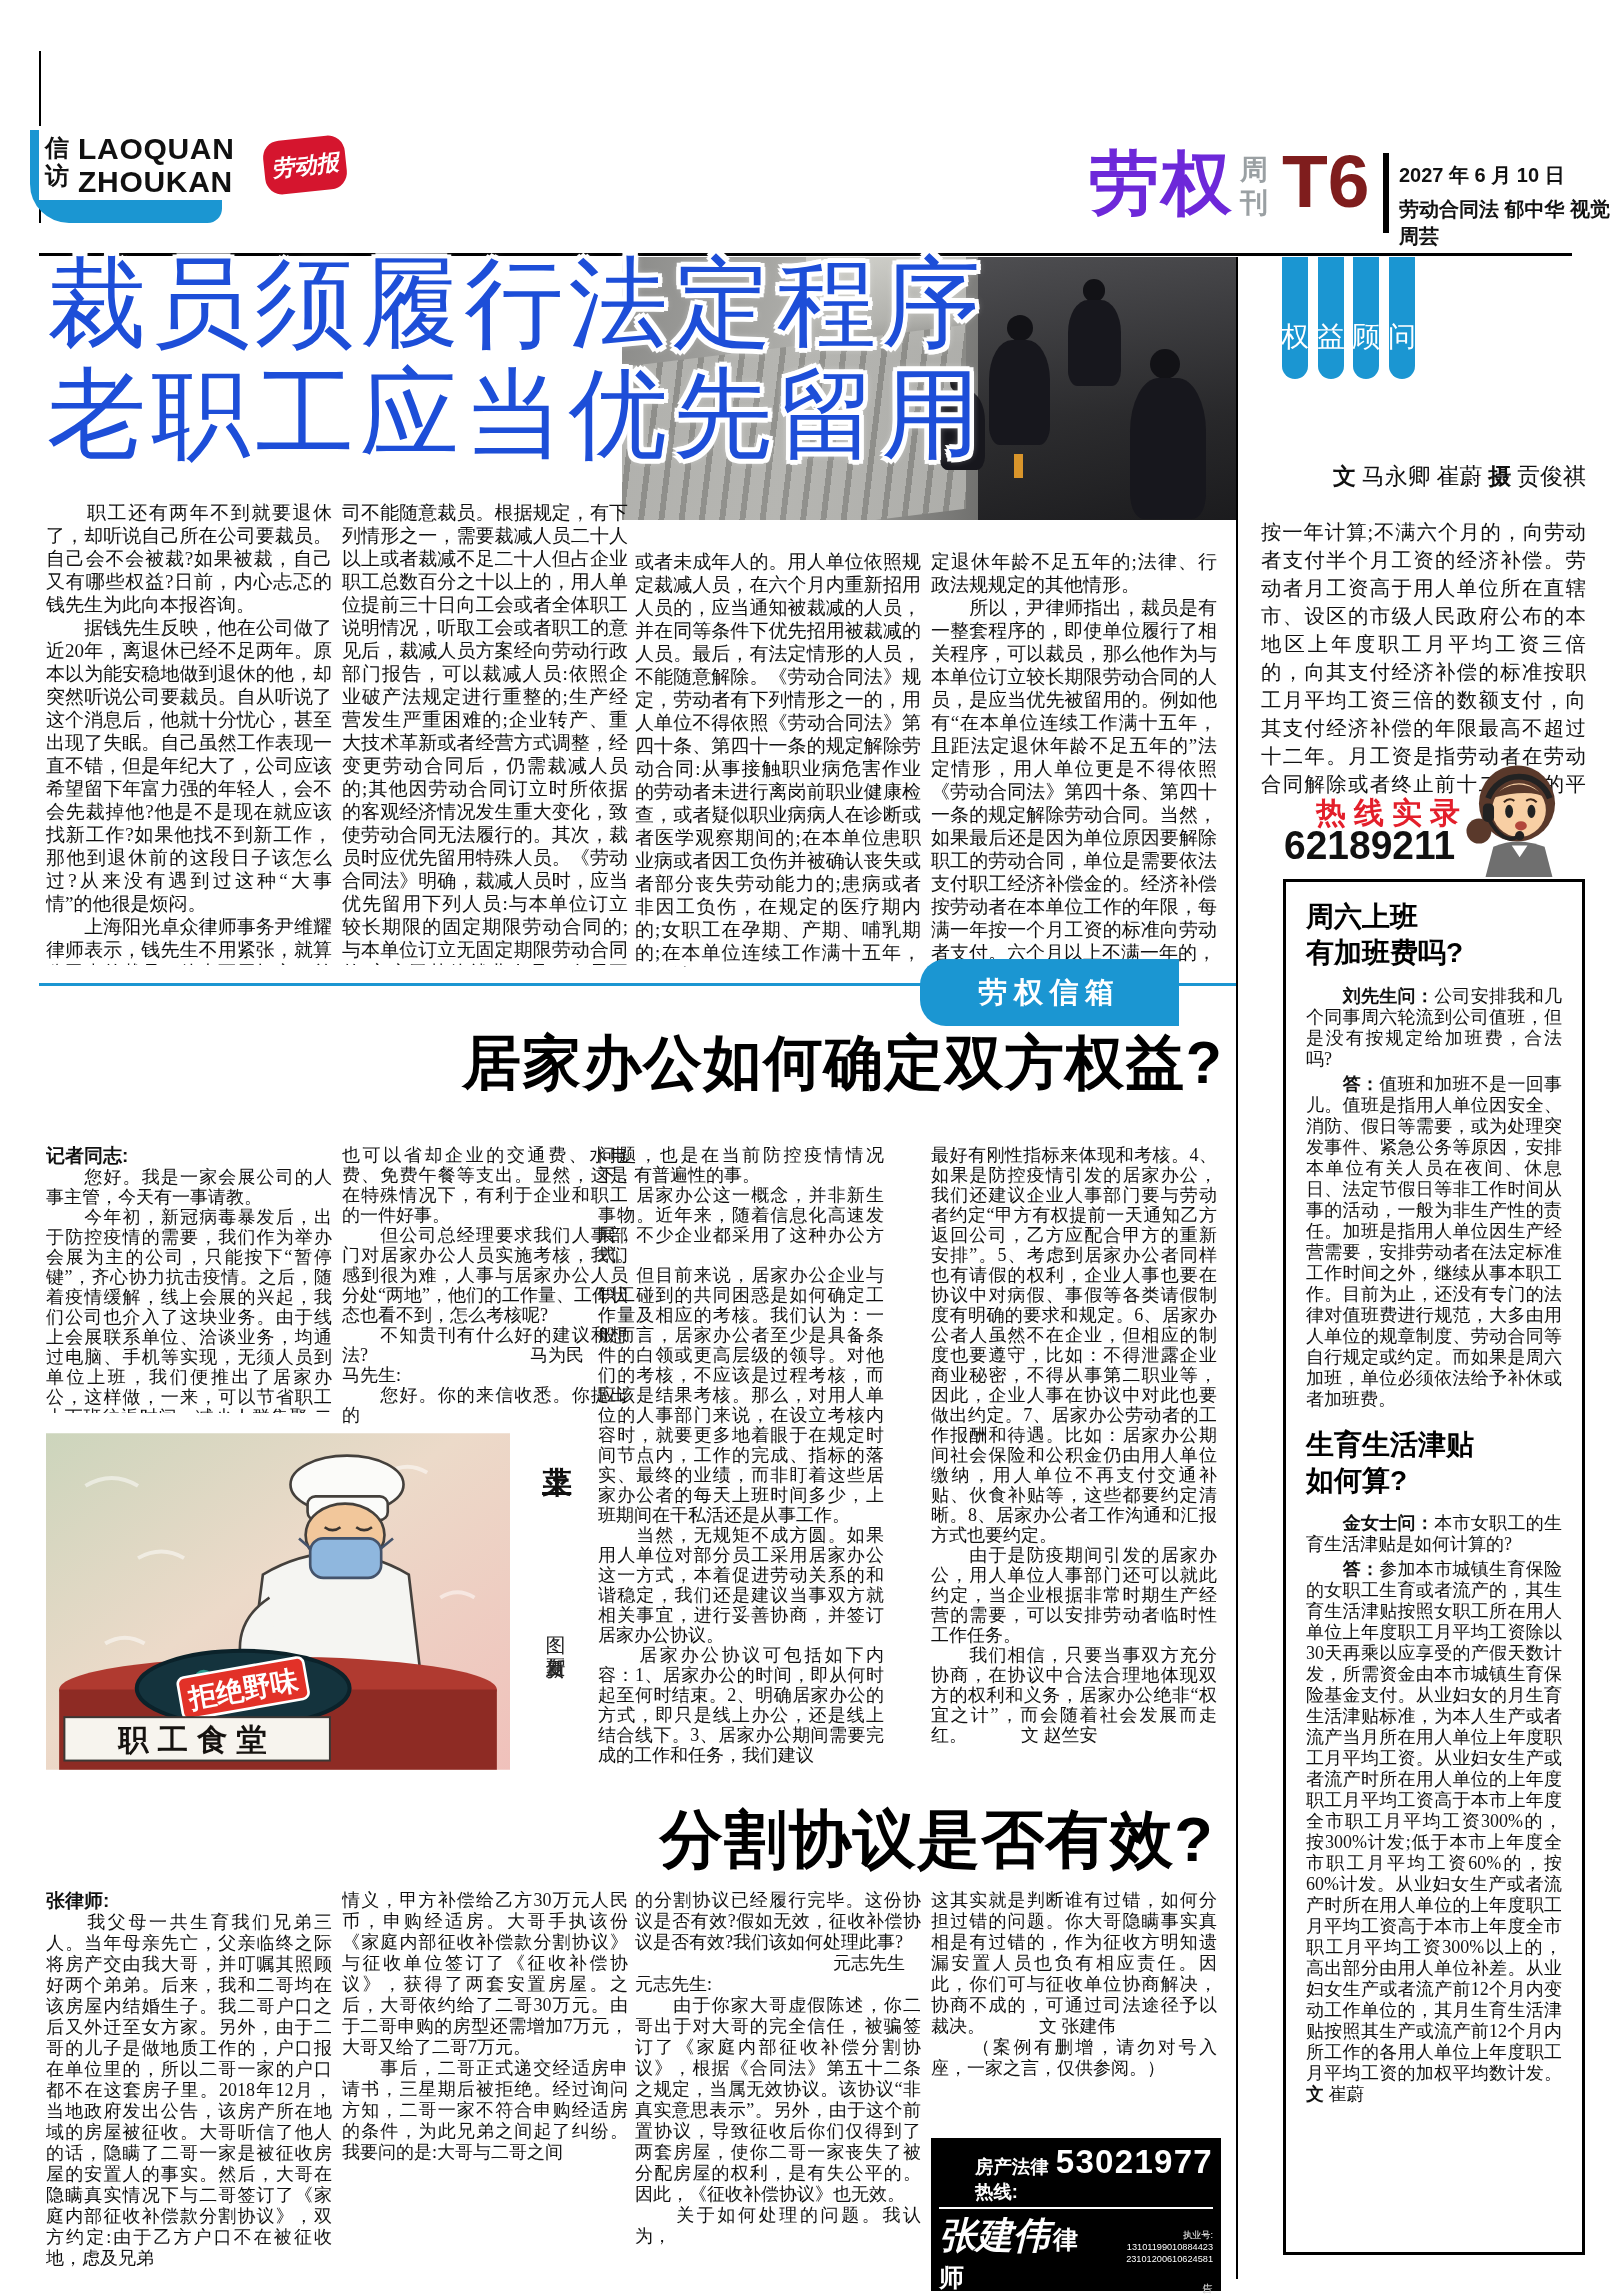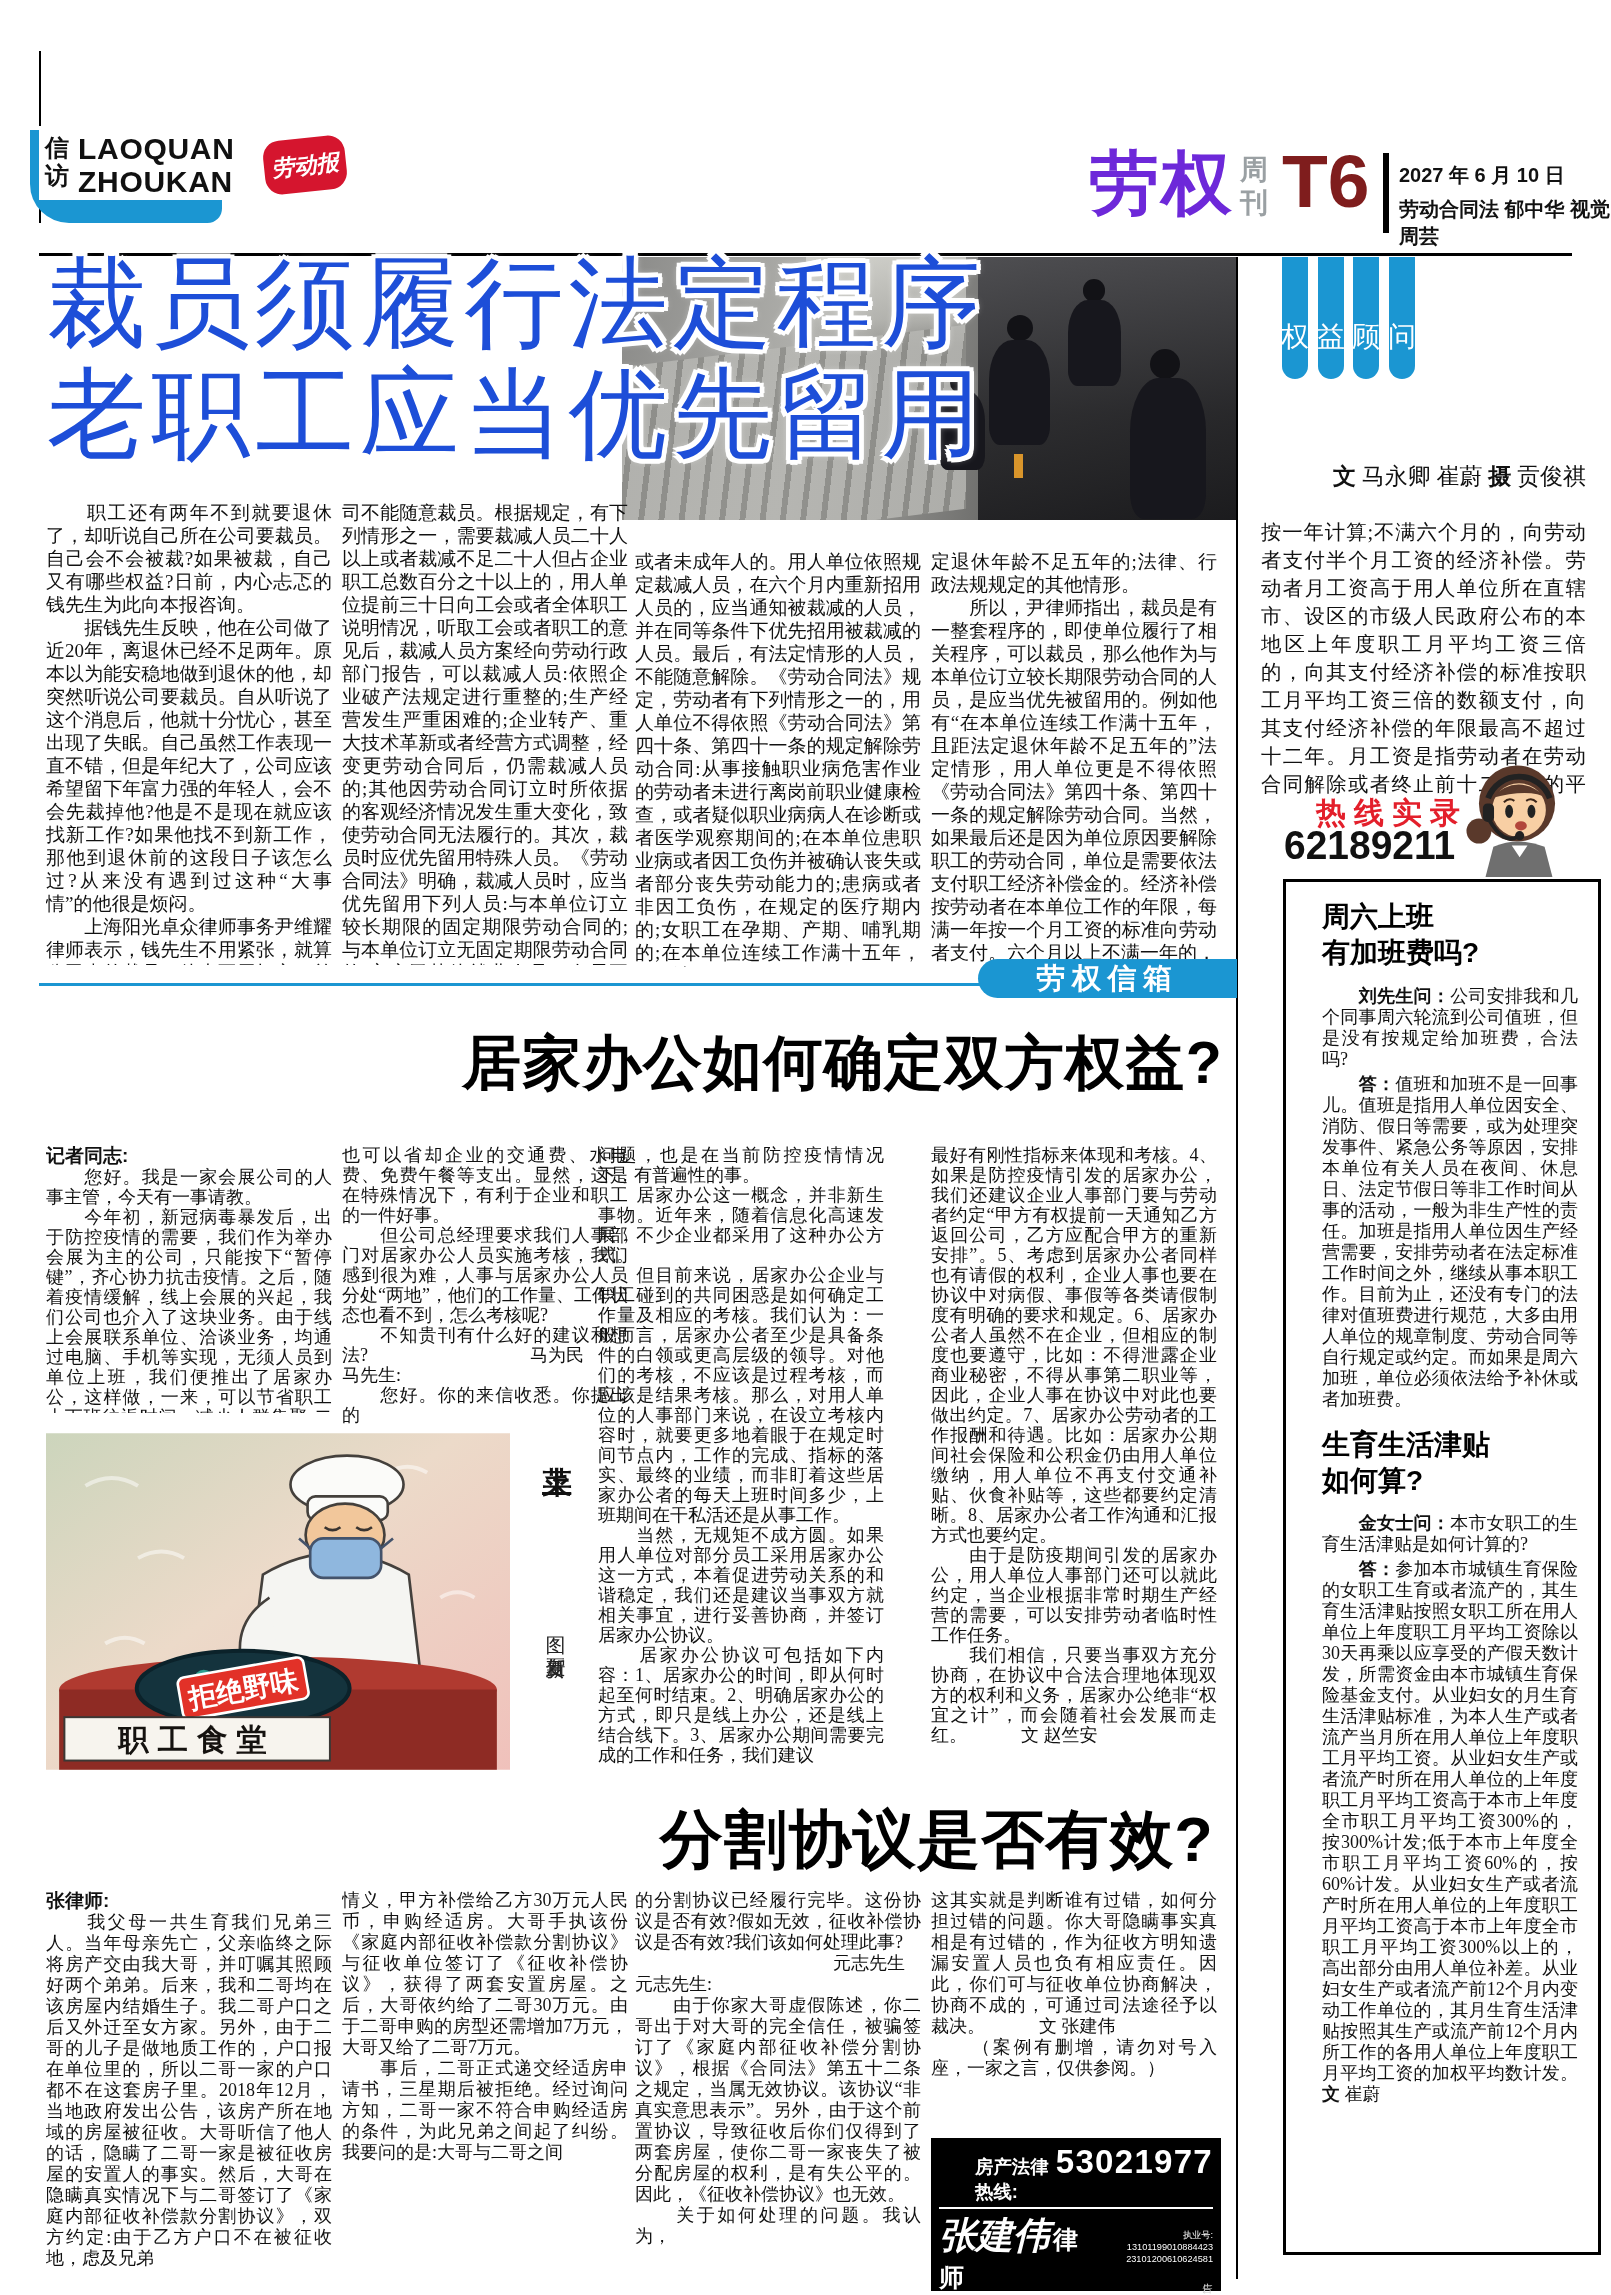--- a/index.html
+++ b/index.html
@@ -15,21 +15,21 @@
   .headline{font-family:"Liberation Sans","DejaVu Sans",sans-serif;font-weight:400;color:#1d4ed8;
             letter-spacing:5.3px;font-size:99px;line-height:105px;white-space:nowrap;
             text-shadow:-4px -4px 0 #fff,4px -4px 0 #fff,-4px 4px 0 #fff,4px 4px 0 #fff,
                         0 -4.6px 0 #fff,0 4.6px 0 #fff,-4.6px 0 0 #fff,4.6px 0 0 #fff,0 0 9.2px #fff;}
   .h-mid{font-family:"Liberation Sans",sans-serif;font-weight:900;font-size:59px;letter-spacing:1.3px;
          color:#000;text-align:right;white-space:nowrap;}
   .vert{writing-mode:vertical-rl;text-orientation:upright;}
   .qbar{position:absolute;width:26px;height:122px;background:#1b96d2;border-radius:0 0 13px 13px;
         display:flex;justify-content:center;}
   .qbar span{margin-top:61px;color:#fff;font-size:28px;font-family:"Liberation Sans",sans-serif;}
-  .box{position:absolute;border:3.3px solid #000;background:#fff;padding-left:16px;}
+  .box{position:absolute;border:3.3px solid #000;background:#fff;}
   .box-inner{padding:17px 20px;font-size:18px;line-height:21px;text-align:justify;overflow:hidden;height:100%;box-sizing:border-box;}
   .box h3{font-family:"Liberation Sans",sans-serif;font-weight:700;font-size:28px;line-height:36px;
           margin:0 0 14.5px 0;white-space:pre-line;color:#000;}
   .box p{margin:0 0 4px 0;}
   .qlab{font-family:"Liberation Sans",sans-serif;font-weight:700;}
   .photo{position:absolute;overflow:hidden;background:linear-gradient(100deg,#8a8a88 0%,#b0b0ac 30%,#6e6e6c 62%,#3f3f3d 100%);}
   .ph-steps{position:absolute;left:0;top:34%;width:56%;height:70%;
             background:repeating-linear-gradient(97deg,#b7b7b3 0 14.5px,#8d8d89 14.5px 20.4px);
             transform:skewY(-7deg);opacity:.85;}
   .ph-shaft{position:absolute;right:0;top:0;width:42%;height:100%;
@@ -150,21 +150,21 @@
       <p>　　<span class="qlab">刘先生问：</span><span>公司安排我和几个同事周六轮流到公司值班，但是没有按规定给加班费，合法吗?</span></p>
       <p>　　<span class="qlab">答：</span><span>值班和加班不是一回事儿。值班是指用人单位因安全、消防、假日等需要，或为处理突发事件、紧急公务等原因，安排本单位有关人员在夜间、休息日、法定节假日等非工作时间从事的活动，一般为非生产性的责任。加班是指用人单位因生产经营需要，安排劳动者在法定标准工作时间之外，继续从事本职工作。目前为止，还没有专门的法律对值班费进行规范，大多由用人单位的规章制度、劳动合同等自行规定或约定。而如果是周六加班，单位必须依法给予补休或者加班费。</span></p>
       <h3 style="margin-top:17px;">生育生活津贴
 如何算?</h3>
       <p>　　<span class="qlab">金女士问：</span><span>本市女职工的生育生活津贴是如何计算的?</span></p>
       <p>　　<span class="qlab">答：</span><span>参加本市城镇生育保险的女职工生育或者流产的，其生育生活津贴按照女职工所在用人单位上年度职工月平均工资除以30天再乘以应享受的产假天数计发，所需资金由本市城镇生育保险基金支付。从业妇女的月生育生活津贴标准，为本人生产或者流产当月所在用人单位上年度职工月平均工资。从业妇女生产或者流产时所在用人单位的上年度职工月平均工资高于本市上年度全市职工月平均工资300%的，按300%计发;低于本市上年度全市职工月平均工资60%的，按60%计发。从业妇女生产或者流产时所在用人单位的上年度职工月平均工资高于本市上年度全市职工月平均工资300%以上的，高出部分由用人单位补差。从业妇女生产或者流产前12个月内变动工作单位的，其月生育生活津贴按照其生产或流产前12个月内所工作的各用人单位上年度职工月平均工资的加权平均数计发。</span>　<span class="qlab">文</span> <span>崔蔚</span></p>
     </div>
   </div>
 
   <div class="abs" style="left:39px;top:983px;width:1197px;height:3.3px;background:#1b96d2;"></div>
-  <div class="abs tabblue" style="left:978px;top:959px;width:259px;height:39px;font-size:29px;border-radius:26px 0 0 26px;">劳权信箱</div>
+  <div class="abs tabblue" style="left:920px;top:959px;width:259px;height:67px;font-size:29px;border-radius:26px 0 0 26px;">劳权信箱</div>
   <div class="abs h-mid" style="left:368px;top:1024px;width:855px;">居家办公如何确定双方权益?</div>
 
   <div class="abs" style="left:46px;top:1145px;width:286px;height:268px;overflow:hidden;">
     <div class="colhead">记者同志:</div>
     <div class="coltext mid-col">　　您好。我是一家会展公司的人事主管，今天有一事请教。
 　　今年初，新冠病毒暴发后，出于防控疫情的需要，我们作为举办会展为主的公司，只能按下“暂停键”，齐心协力抗击疫情。之后，随着疫情缓解，线上会展的兴起，我们公司也介入了这块业务。由于线上会展联系单位、洽谈业务，均通过电脑、手机等实现，无须人员到单位上班，我们便推出了居家办公，这样做，一来，可以节省职工上下班往返时间，减少人群集聚;二来，</div>
   </div>
   <div class="abs coltext mid-col" style="left:342px;top:1145px;height:287px;">也可以省却企业的交通费、水电费、免费午餐等支出。显然，这是在特殊情况下，有利于企业和职工的一件好事。
 　　但公司总经理要求我们人事部门对居家办公人员实施考核，我们感到很为难，人事与居家办公人员分处“两地”，他们的工作量、工作状态也看不到，怎么考核呢?
 　　不知贵刊有什么好的建议和想法?　　　　　　　　　马为民

